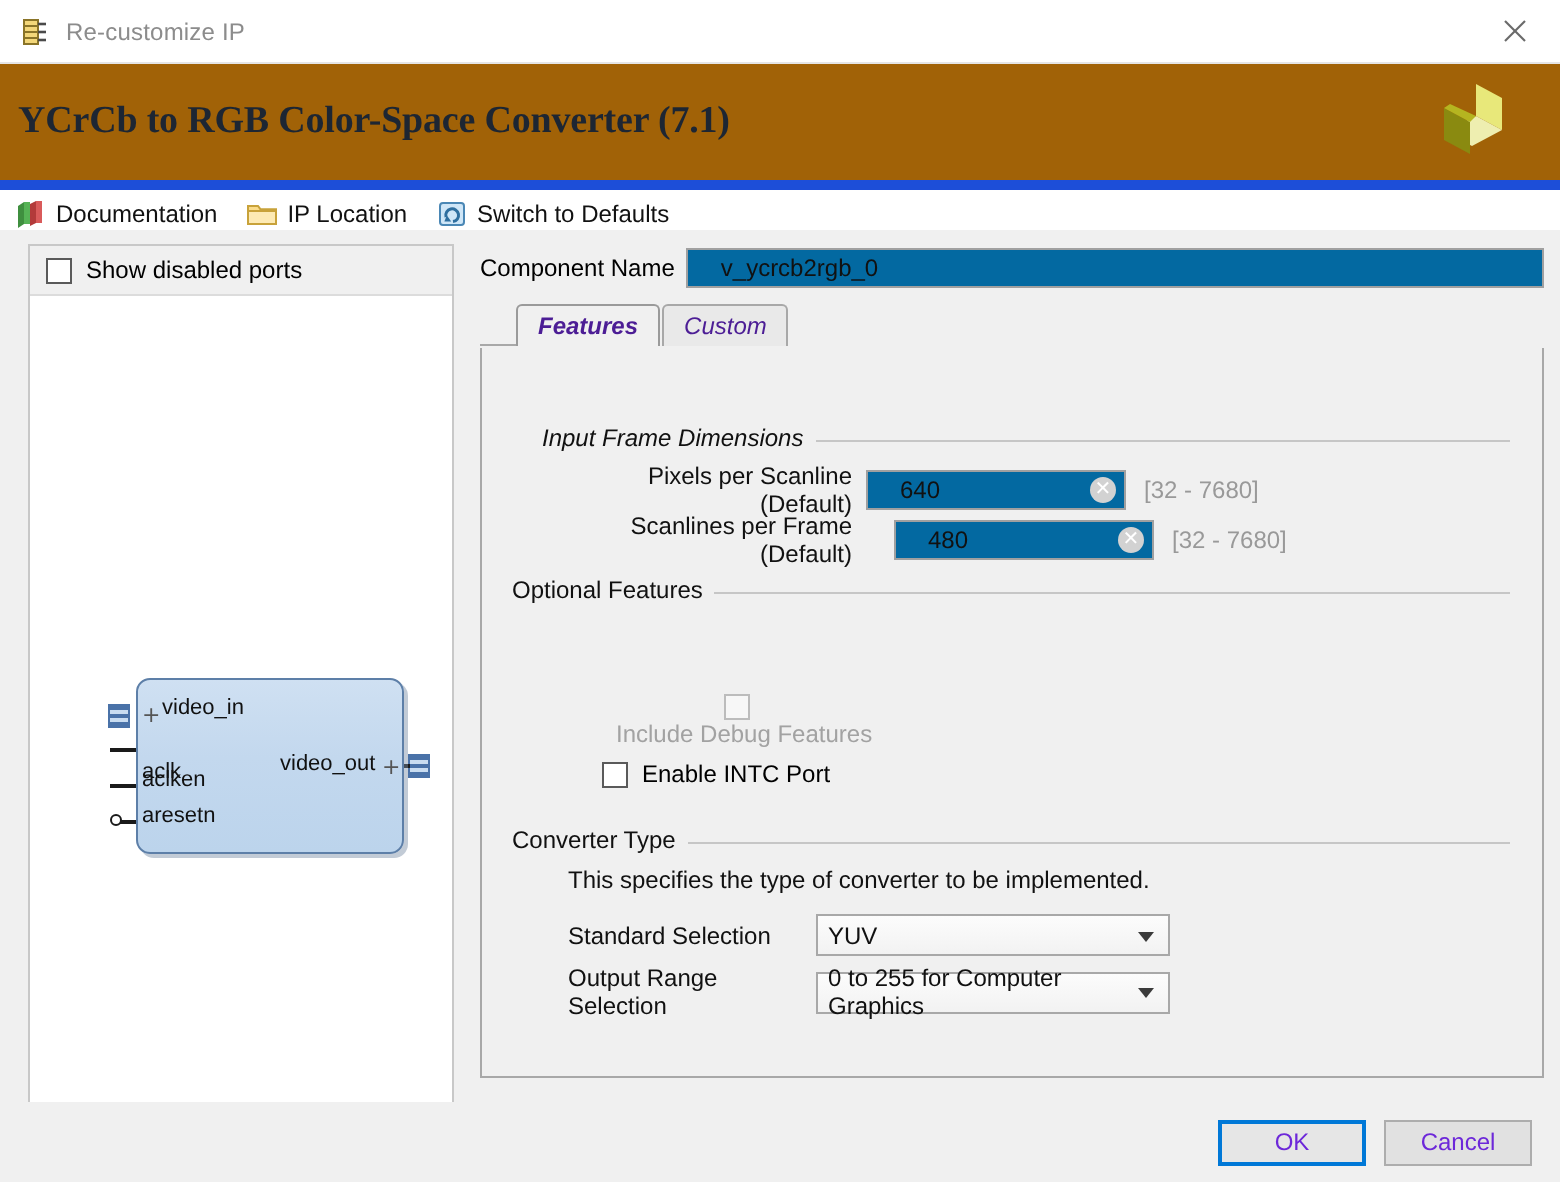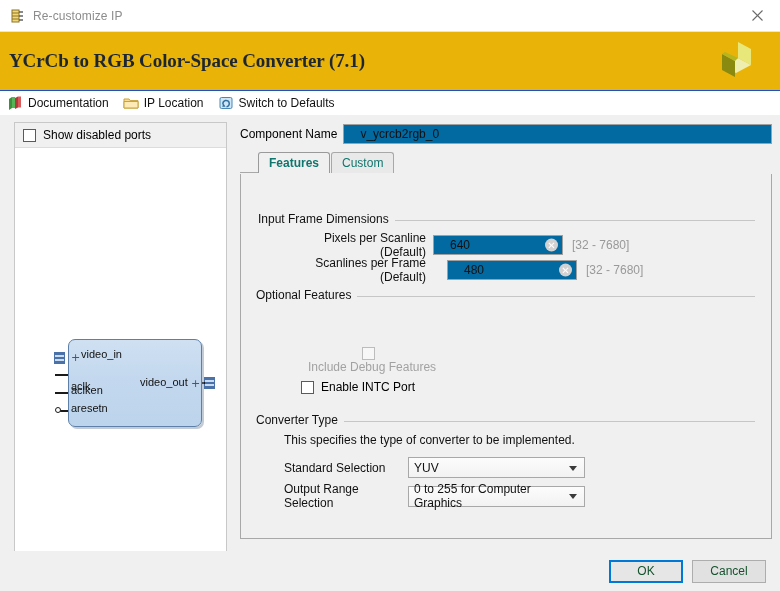--- a/index.html
+++ b/index.html
@@ -42,25 +42,25 @@
     display: flex; align-items: center; justify-content: center;
     color: #666;
     font-size: 15px;
     font-family: "DejaVu Sans", sans-serif;
     line-height: 1;
   }
 
   
   #header {
     height: 58px;
-    background: #eab308;
-    position: relative;
-    display: flex;
-    align-items: center;
-    border-bottom: 1px solid #1d4ed8;
+    background: #a16207;
+    position: relative;
+    display: flex;
+    align-items: center;
+    border-bottom: 5px solid #1d4ed8;
   }
   #page-title {
     margin-left: 9px;
     font-family: "Liberation Serif", serif;
     font-size: 19px;
     font-weight: bold;
     color: #1d2633;
     letter-spacing: -0.1px;
   }
   #xilinx-logo {
@@ -214,22 +214,23 @@
   .tab {
     height: 21px;
     box-sizing: border-box;
     padding: 0 10px;
     font-size: 12px;
     line-height: 20px;
     border: 1px solid #a8a8a8;
     border-bottom: none;
     border-radius: 3px 3px 0 0;
     background: #e3e3e3;
-    color: #0f766e;
-    position: relative;
+    color: #4c1d95;
+    position: relative;
+    font-style: italic;
   }
   .tab.active {
     background: #f0f0f0;
     font-weight: bold;
     z-index: 3;
     border-color: #9a9a9a;
   }
   .tab:not(.active) { margin-left: 1px; background:#e9e9e9; }
   #tabs::before {
     content: "";
@@ -324,21 +325,21 @@
     padding-right: 14px;
   }
   .btn {
     width: 74px; height: 23px;
     box-sizing: border-box;
     font-size: 12px;
     font-family: "Liberation Sans", sans-serif;
     display: flex; align-items: center; justify-content: center;
     background: #e1e1e1;
     border: 1px solid #adadad;
-    color: #14532d;
+    color: #6d28d9;
   }
   .btn.primary {
     border: 2px solid #0078d7;
     background: #e6e6e6;
     margin-right: 9px;
   }
 </style>
 </head>
 <body>
 
@@ -448,21 +449,21 @@
     </div>
 
     <div id="tabs">
       <div class="tab active">Features</div>
       <div class="tab">Custom</div>
     </div>
 
     <div id="tab-content">
 
 
-      <div class="group-head" style="position:absolute; left:17px; right:16px; top:38px;">
+      <div class="group-head" style="position:absolute; left:30px; right:16px; top:38px;font-style:italic;">
         <span>Input Frame Dimensions</span>
         <span class="gline"></span>
       </div>
 
       <div class="row" style="position:absolute; left:35px; top:57px; right:16px;">
         <span class="field-label" style="width:150px; text-align:right;">Pixels per Scanline (Default)</span>
         <span class="txt-input" style="width:130px; margin-left:7px; position:relative;">
           <span>640</span>
           <span class="inp-clear">✕</span>
         </span>

